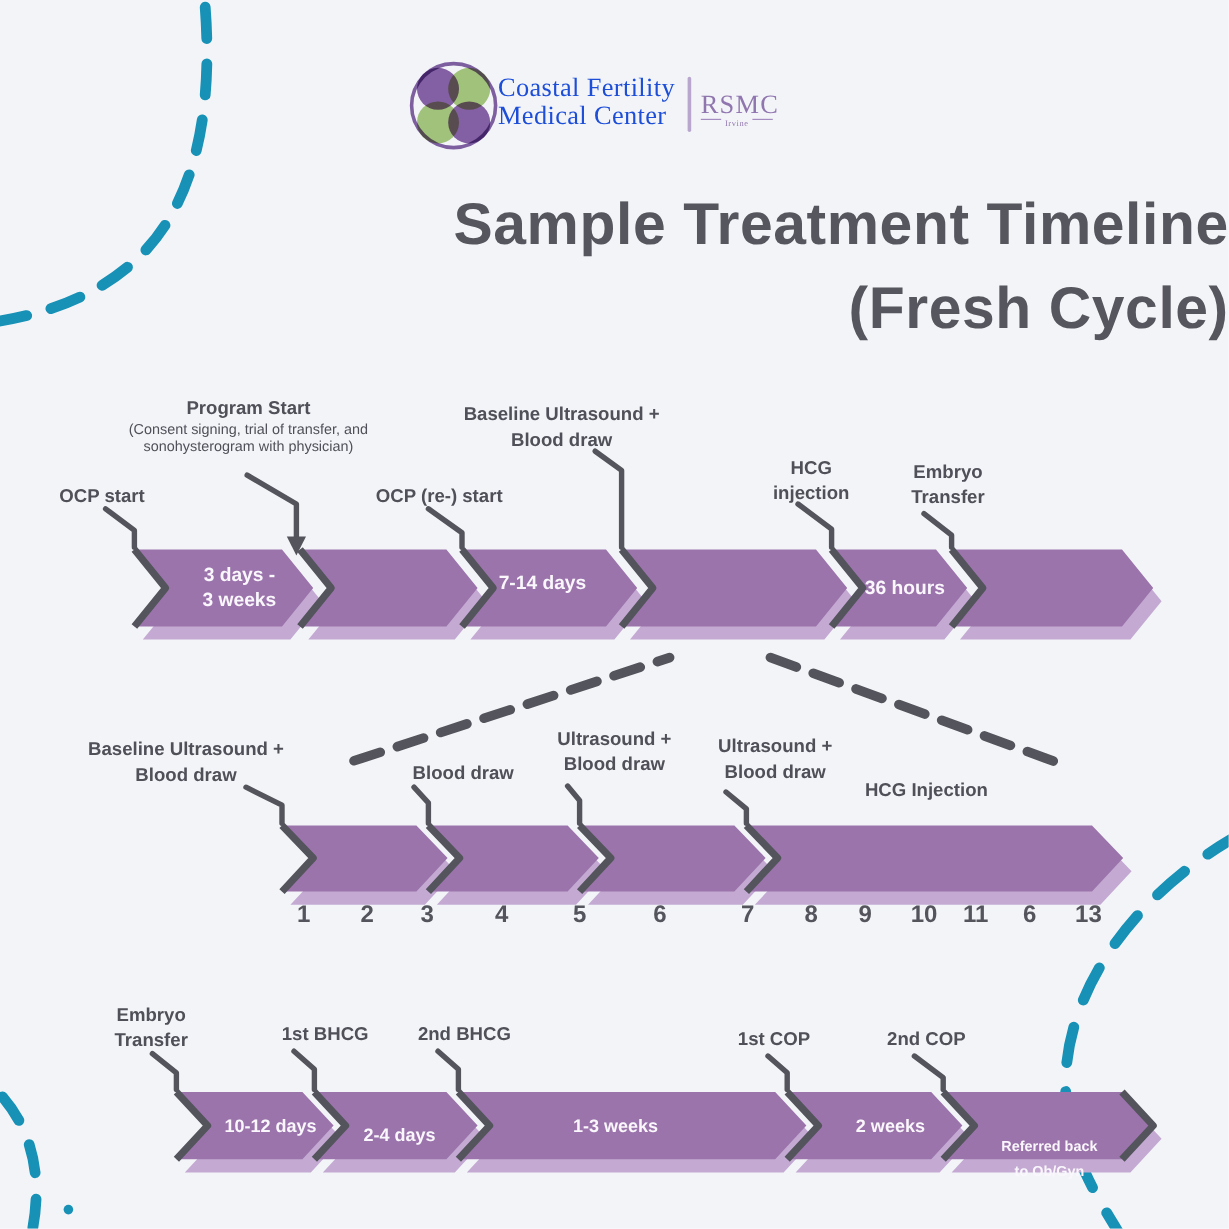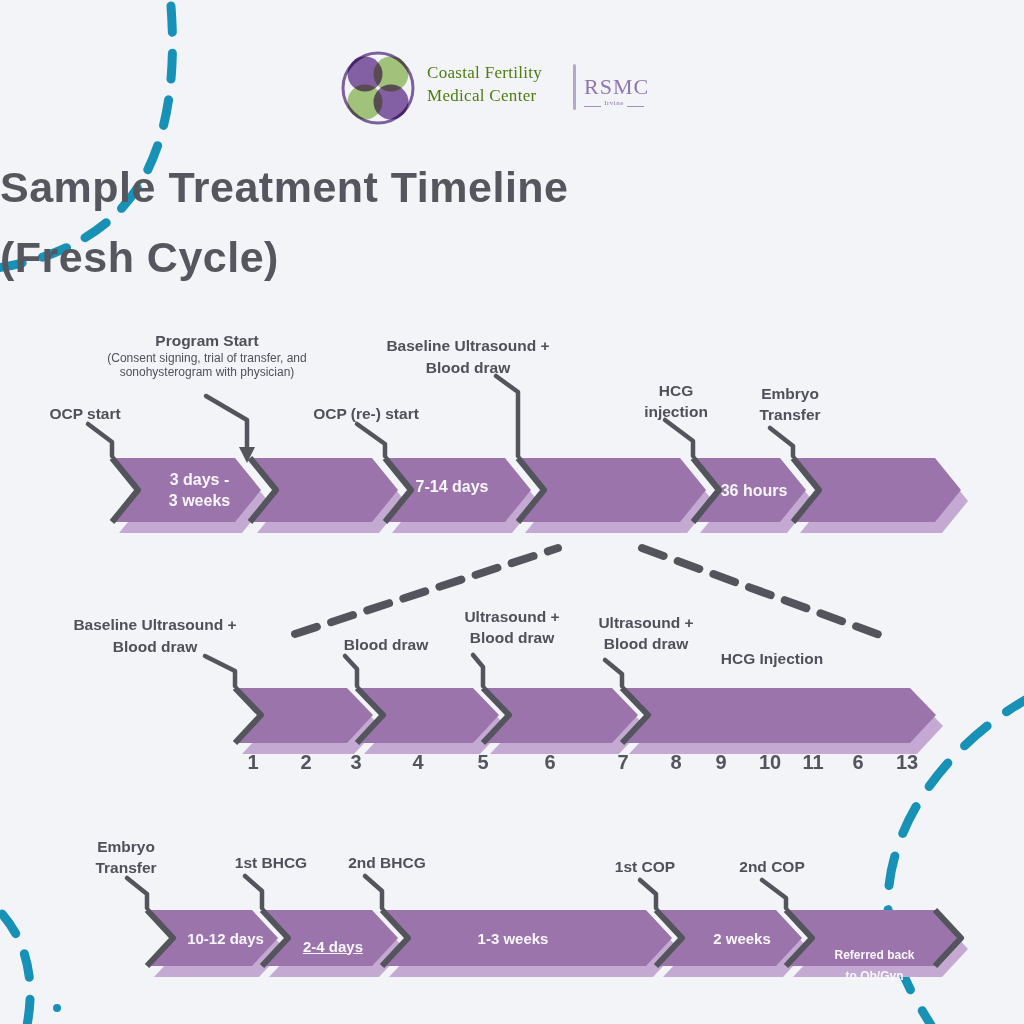--- a/index.html
+++ b/index.html
@@ -4,32 +4,32 @@
 <style>
   html,body{margin:0;padding:0;}
   #canvas{
     position:relative;width:1024px;height:1024px;overflow:hidden;
     background:#f3f4f8;font-family:"Liberation Sans",sans-serif;
   }
   svg{position:absolute;left:0;top:0;}
   .abs{position:absolute;}
   
   .logo-name{
-    left:427px;top:61px;font-family:"Liberation Serif",serif;
-    font-size:17px;line-height:23px;color:#4d7c0f;letter-spacing:.3px;
+    left:415px;top:61px;font-family:"Liberation Serif",serif;
+    font-size:22px;line-height:23px;color:#1d4ed8;letter-spacing:.3px;
   }
   .logo-divider{left:573px;top:64px;width:3px;height:46px;background:#b9a6cd;border-radius:2px;}
   .brand{left:584px;top:74px;font-family:"Liberation Serif",serif;font-size:22px;color:#9076ae;letter-spacing:1px;}
-  .brand-sub{left:584px;top:99px;width:60px;display:flex;align-items:flex-end;gap:3px;color:#9076ae;}
+  .brand-sub{left:584px;top:99px;width:60px;display:flex;align-items:flex-start;gap:3px;color:#9076ae;}
   .brand-sub span{font-size:7px;letter-spacing:.5px;font-family:"Liberation Serif",serif;}
   .brand-sub .dash{flex:1;height:1px;background:#a48cc0;}
   
   .title{
-    left:0;top:152px;width:1024px;text-align:left;color:#55565e;
-    font-weight:bold;font-size:43px;line-height:70px;letter-spacing:.5px;
+    left:0;top:152px;width:1024px;text-align:right;color:#55565e;
+    font-weight:bold;font-size:49px;line-height:70px;letter-spacing:.5px;
   }
   
   .lbl{
     position:absolute;text-align:center;color:#4f5058;font-weight:bold;
     font-size:15.5px;line-height:21px;white-space:nowrap;
   }
   .note{font-weight:normal;font-size:12px;line-height:14px;color:#4f5058;}
   
   .seg{
     position:absolute;display:flex;flex-direction:column;justify-content:center;
@@ -230,21 +230,21 @@
     <div>Transfer</div>
   </div>
   <div class="lbl" style="left:211px;top:852px;width:120px;">1st BHCG</div>
   <div class="lbl" style="left:327px;top:852px;width:120px;">2nd BHCG</div>
   <div class="lbl" style="left:585px;top:856px;width:120px;">1st COP</div>
   <div class="lbl" style="left:712px;top:856px;width:120px;">2nd COP</div>
 
   <div class="seg seg-sm" style="left:173px;top:910px;width:105px;height:56px;">
     <div>10-12 days</div>
   </div>
-  <div class="seg seg-sm" style="left:278px;top:910px;width:110px;height:72px;text-decoration:underline;">
+  <div class="seg seg-sm" style="left:278px;top:910px;width:110px;height:72px;">
     <div>2-4 days</div>
   </div>
   <div class="seg seg-sm" style="left:393px;top:910px;width:240px;height:56px;">
     <div>1-3 weeks</div>
   </div>
   <div class="seg seg-sm" style="left:687px;top:910px;width:110px;height:56px;">
     <div>2 weeks</div>
   </div>
   <div class="seg" style="left:812px;top:910px;width:125px;height:56px;font-size:12px;margin-top:28px;">
     <div>Referred back</div>

